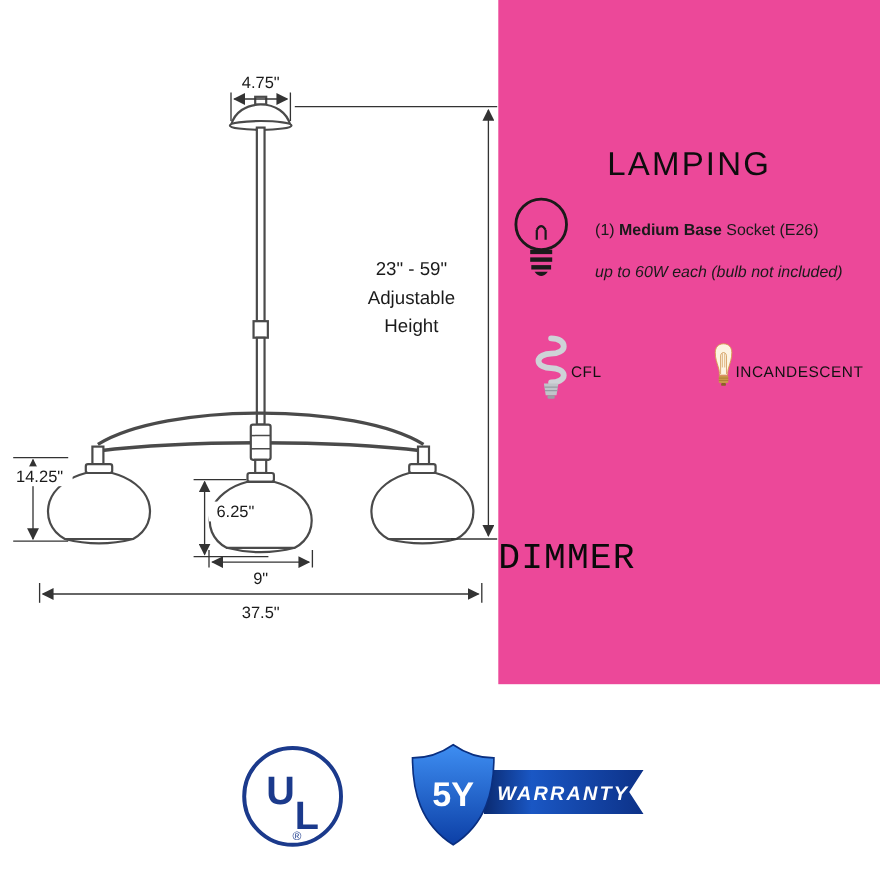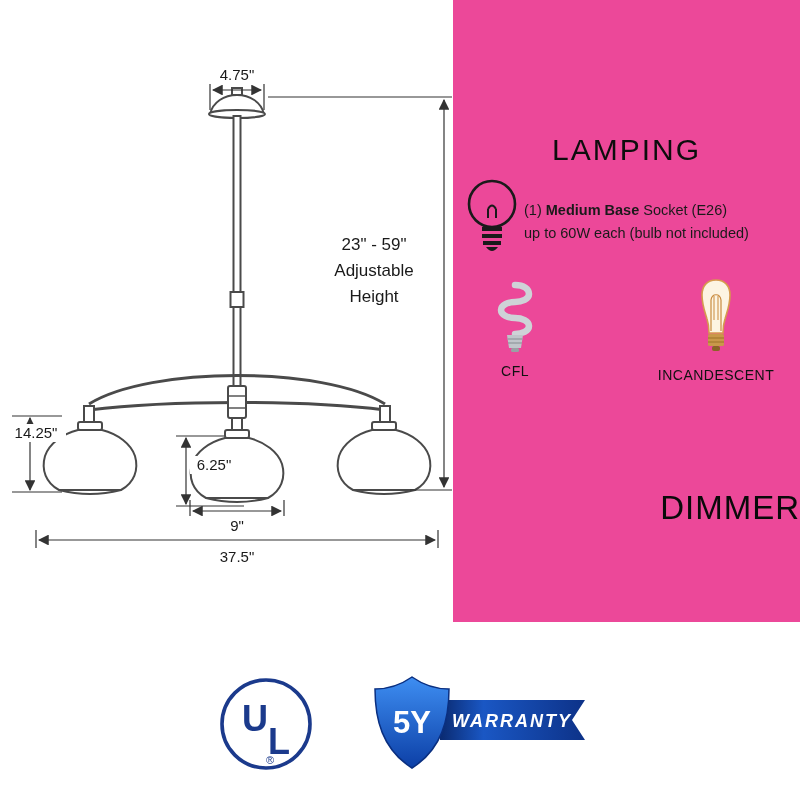--- a/index.html
+++ b/index.html
@@ -7,32 +7,32 @@
   body { font-family:"Liberation Sans","DejaVu Sans",sans-serif; color:#111; position:relative; }
 
   .canvas { position:absolute; inset:0; width:800px; height:800px; background:#fff; }
 
   
   .green-panel { position:absolute; left:453px; top:0; width:347px; height:622px; background:#ec4899; }
 
   .lamping-title { position:absolute; top:133px; left:0; width:100%; text-align:center;
     font-size:30px; font-weight:400; letter-spacing:2px; color:#0d0d0d; }
 
-  .socket-row { position:absolute; top:176px; left:10px; right:4px; display:flex; gap:3px; }
+  .socket-row { position:absolute; top:176px; left:10px; right:4px; display:flex; gap:20px; }
   .socket-text { padding-top:24px; font-size:14.5px; color:#1a1a1a; line-height:1.4; }
-  .socket-line2 { margin-top:3px; }
-
-  .bulb-col { position:absolute; display:flex; flex-direction:column; align-items:center; justify-content:flex-start; height:110px; top:278px; }
+  .socket-line2 { margin-top:18px;font-style:italic; }
+
+  .bulb-col { position:absolute; display:flex; flex-direction:row; align-items:center; justify-content:space-between; height:110px; top:278px; }
   .bulb-col .bulb-label { margin-top:9px; font-size:14px; letter-spacing:0.5px; color:#111; }
   .col-cfl { left:30px;  width:64px; }
   .col-led { left:123px; width:74px; }
   .col-inc { left:194px; width:138px; }
 
-  .dimmer-block { position:absolute; top:486px; left:0; width:100%; text-align:right;
-    font-size:33px; font-weight:400; letter-spacing:1px; line-height:1.35; color:#0a0a0a; }
+  .dimmer-block { position:absolute; top:486px; left:0; width:100%; text-align:left;
+    font-size:33px; font-weight:400; letter-spacing:1px; line-height:1.35; color:#0a0a0a;font-family:Liberation Mono, monospace; }
 
   
   .diagram-svg { position:absolute; left:0; top:0; }
   .diagram-svg text { font-family:"Liberation Sans","DejaVu Sans",sans-serif; fill:#1a1a1a; }
   .dim-text  { font-size:15px; }
   .dim-text-lg { font-size:17px; }
   .fix { stroke:#4a4a4a; fill:#ffffff; }
   .dim { stroke:#333; stroke-width:1.2; fill:none; }
 
   

